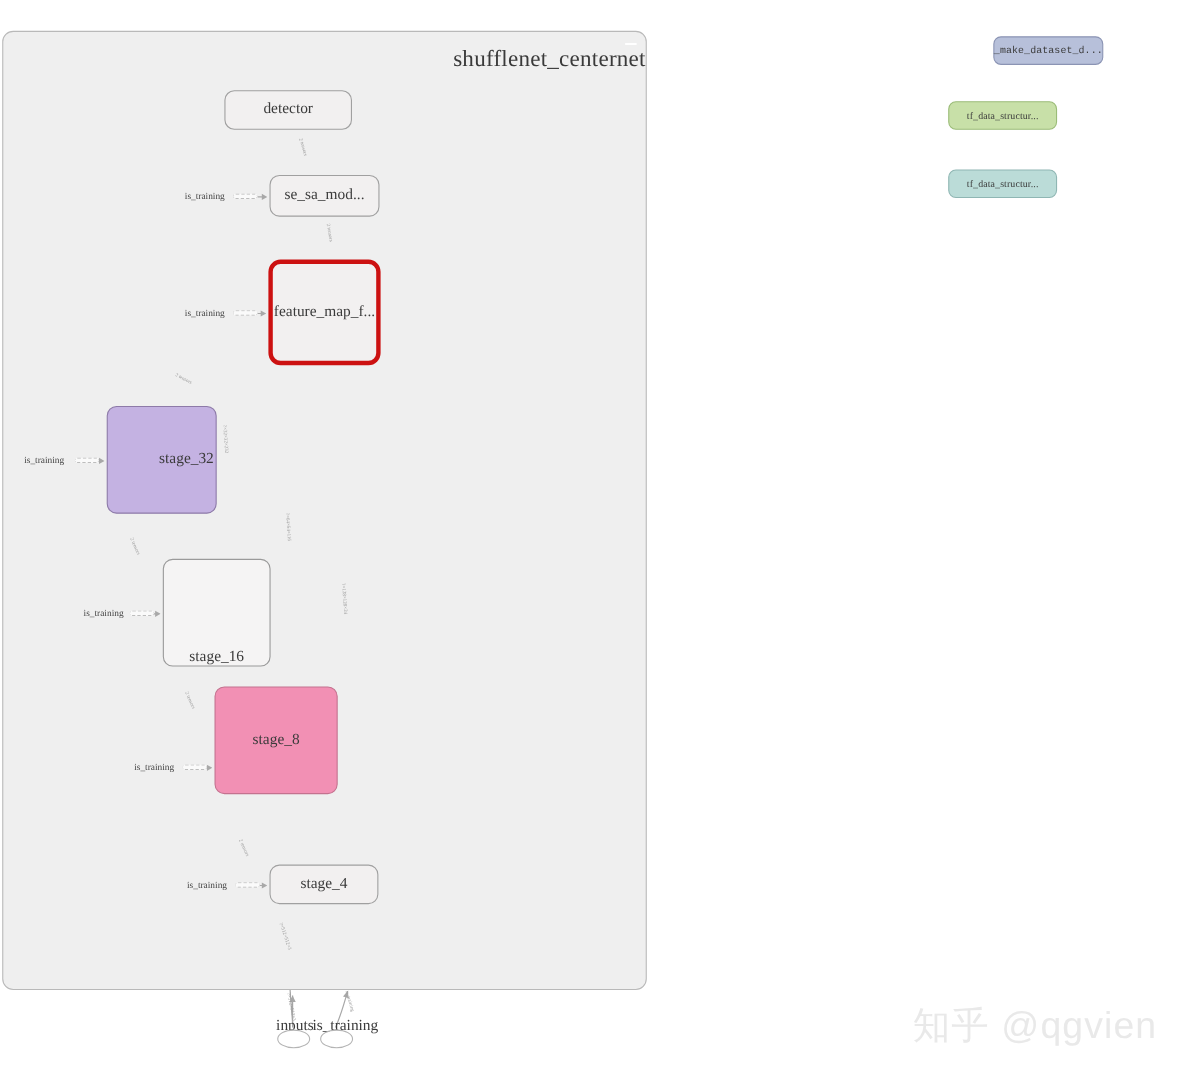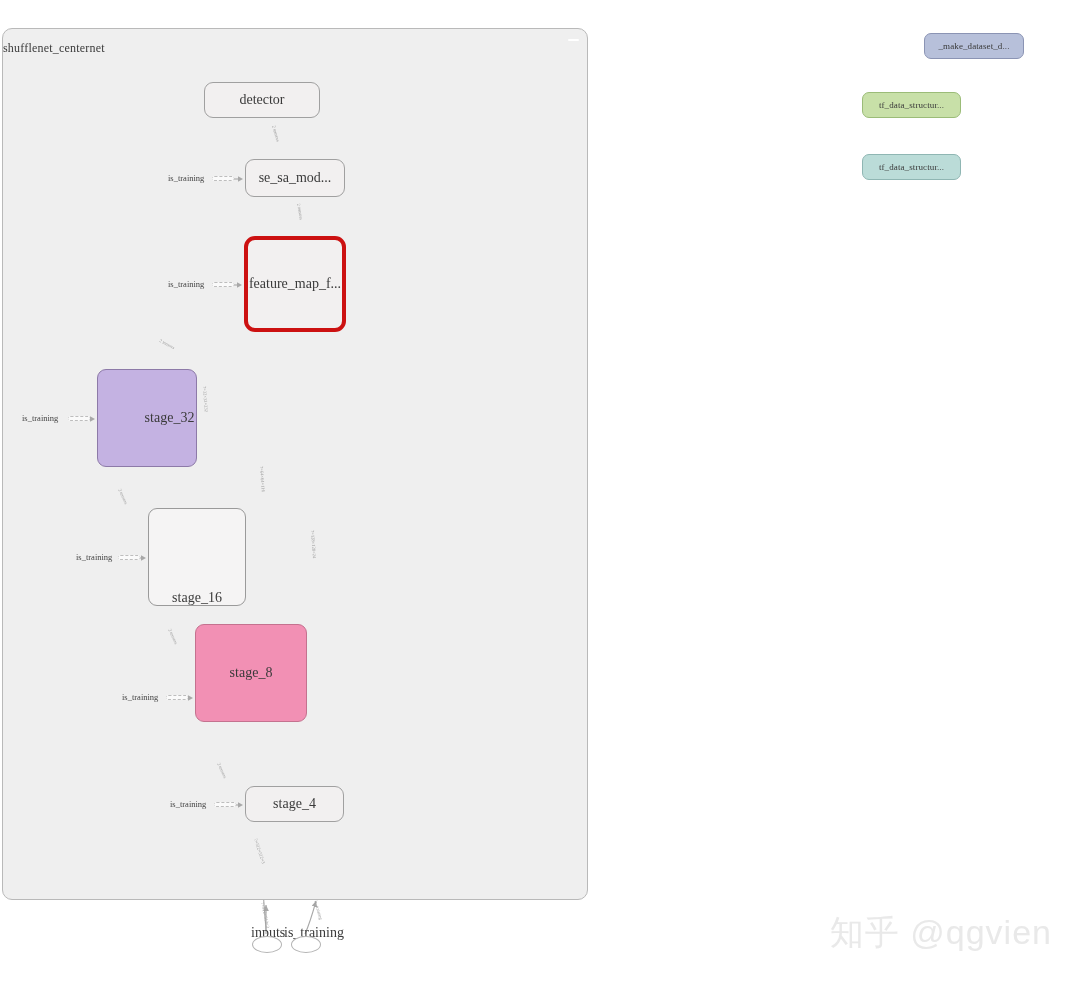--- a/index.html
+++ b/index.html
@@ -33,22 +33,22 @@
     background: #efefef;
     border: 1px solid #b9b9b9;
     border-radius: 10px;
     box-sizing: border-box;
   }
   .group-title {
     position: absolute;
     top: 12px;
     left: 0;
     width: 100%;
-    text-align: left;
-    font-size: 12px;
+    text-align: right;
+    font-size: 21px;
     color: #3a3a3a;
     letter-spacing: .2px;
   }
   .group-collapse {
     position: absolute;
     right: 8px;
     top: 10px;
     width: 11px;
     height: 2px;
     background: #ffffff;
@@ -276,21 +276,21 @@
       <div class="edge-label" style="left: 264px; top: 466px; transform: rotate(86deg);">?×64×64×116</div>
       <div class="edge-label" style="left: 315px; top: 530px; transform: rotate(86deg);">?×128×128×24</div>
       <div class="edge-label" style="left: 122px; top: 488px; transform: rotate(66deg);">2 tensors</div>
       <div class="edge-label" style="left: 172px; top: 628px; transform: rotate(66deg);">2 tensors</div>
       <div class="edge-label" style="left: 221px; top: 762px; transform: rotate(66deg);">2 tensors</div>
       <div class="edge-label" style="left: 258px; top: 838px; transform: rotate(72deg);">?×512×512×3</div>
       <div class="edge-label" style="left: 265px; top: 902px; transform: rotate(78deg);">?×512×512×3</div>
       <div class="edge-label" style="left: 318px; top: 900px; transform: rotate(74deg);">is_training</div>
     </div>
   <div id="chip-layer">
-      <div class="chip blue" style="left: 924px; top: 33px; width: 100px; height: 26px;">
+      <div class="chip blue" style="left: 903px; top: 33px; width: 100px; height: 26px; font-family: Liberation Mono, monospace;">
         <span>_make_dataset_d...</span>
       </div>
       <div class="chip green" style="left: 862px; top: 92px; width: 99px; height: 26px;">
         <span>tf_data_structur...</span>
       </div>
       <div class="chip teal" style="left: 862px; top: 154px; width: 99px; height: 26px;">
         <span>tf_data_structur...</span>
       </div>
     </div>
   <div id="input-layer">

